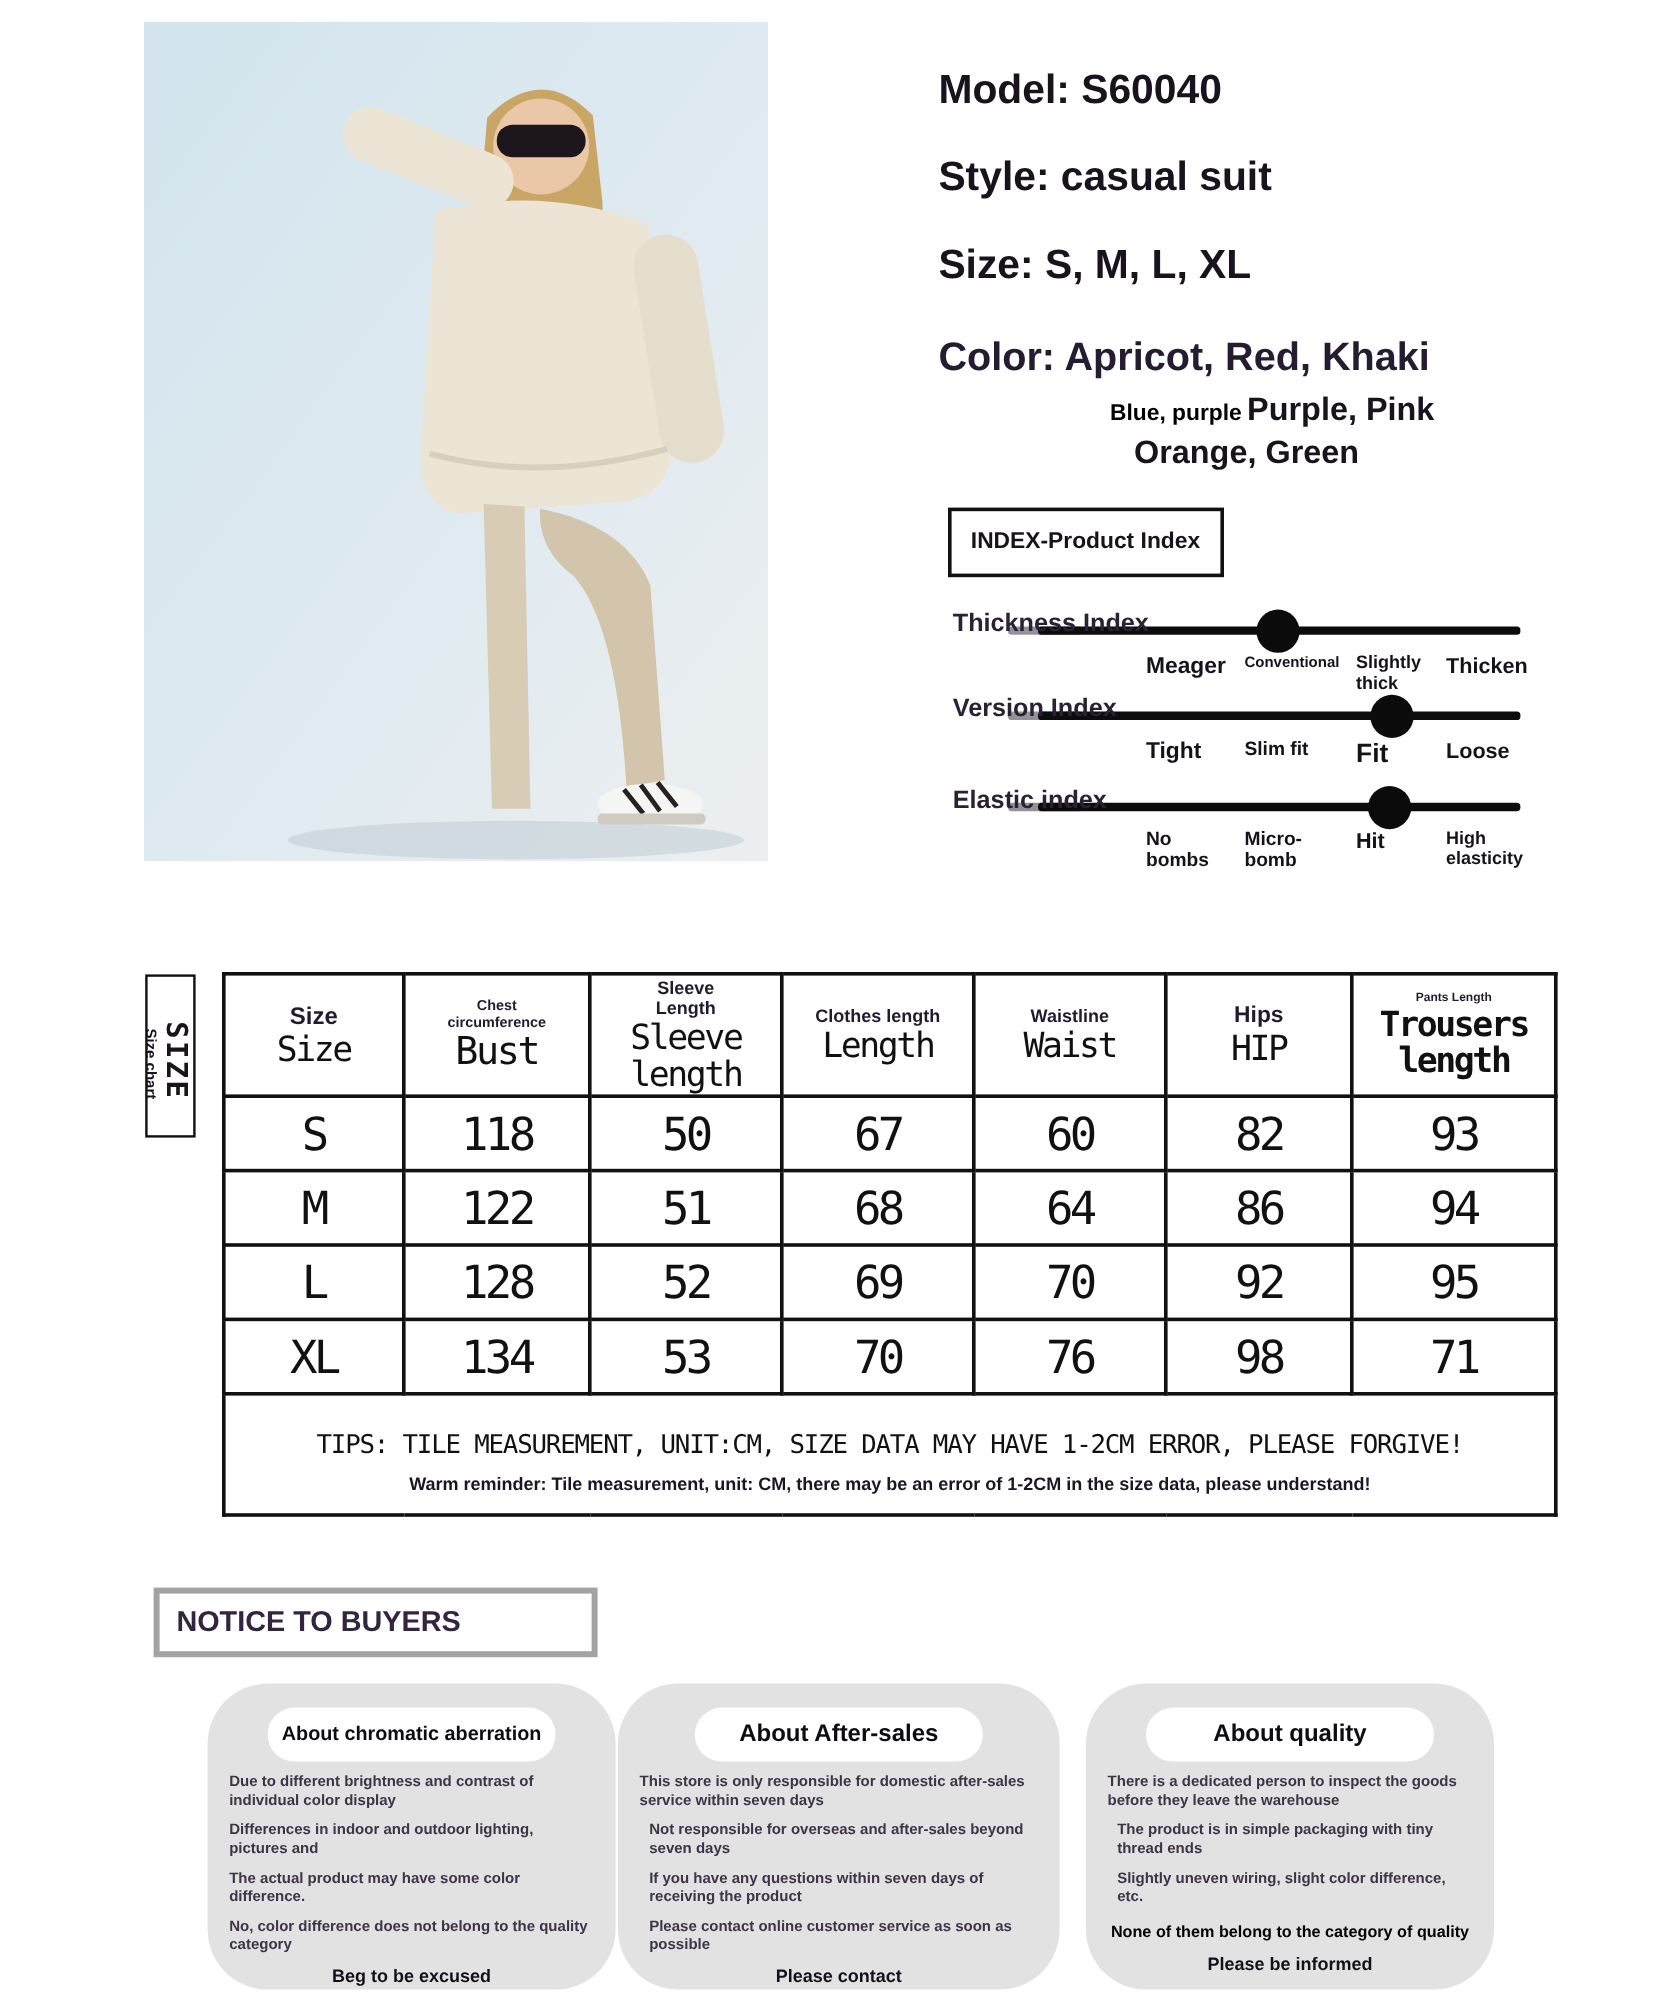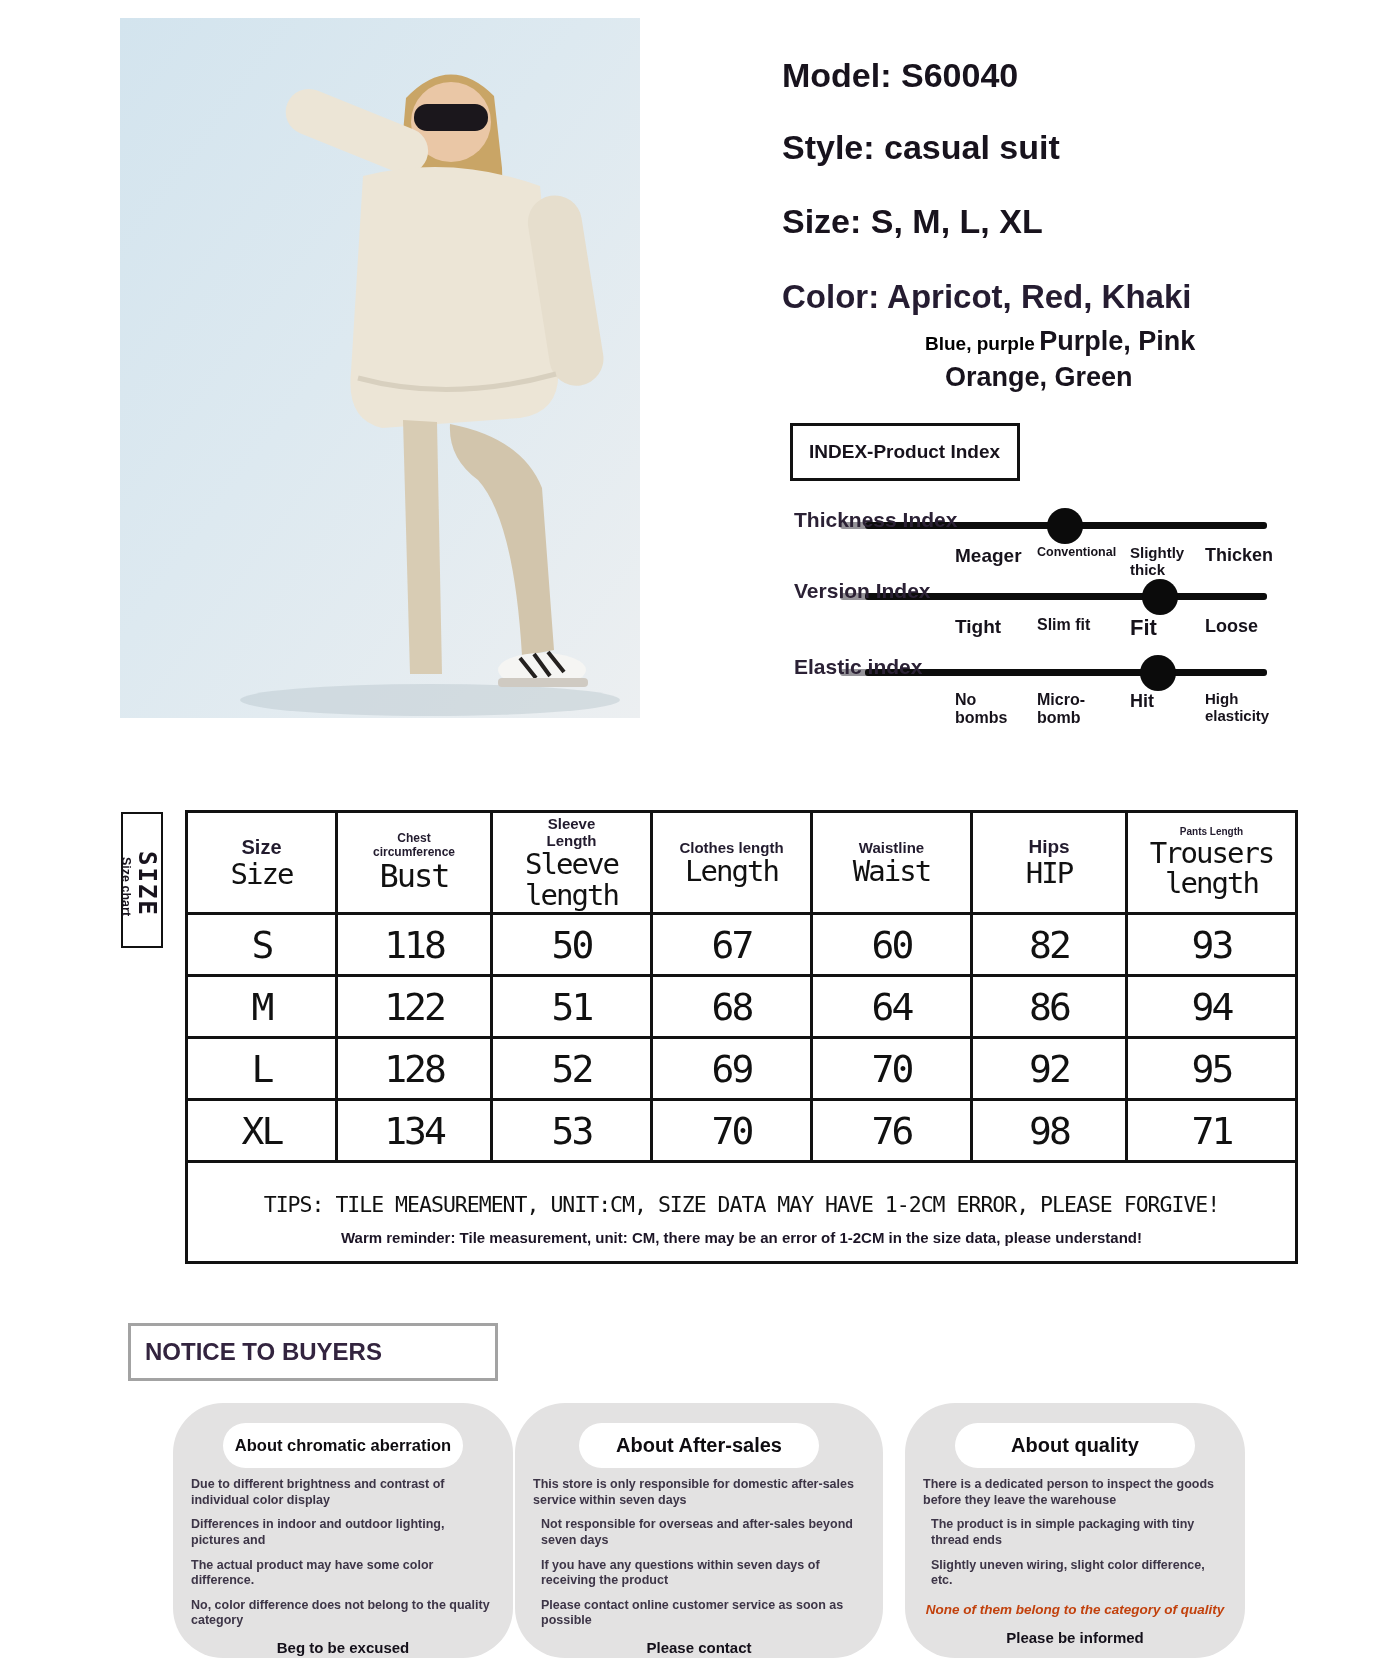--- a/index.html
+++ b/index.html
@@ -55,33 +55,33 @@
   .hdr-cell{height:99px;}
   .hdr-top{font-size:15px;font-weight:bold;color:#221b2e;line-height:1.15;}
   .hdr-top.tiny{font-size:12px;}
   .hdr-main{font-size:29px;letter-spacing:-2px;line-height:1.05;color:#111;}
   .row-cell{height:59px;font-size:38px;letter-spacing:-3px;color:#111;}
   .tips-cell{height:98px;}
   .tips-line{font-size:21.5px;letter-spacing:-1px;color:#111;margin-top:14px;}
   .warm-line{font-size:15px;font-weight:bold;color:#1c1526;margin-top:12px;}
 
   
-  .notice-box{position:absolute;left:128px;top:1323px;width:370px;height:58px;border:3px solid #a3a3a3;
+  .notice-box{position:absolute;left:128px;top:1323px;width:370px;height:58px;border:5px solid #a3a3a3;
               box-sizing:border-box;display:flex;align-items:center;padding-left:14px;
               font-size:24px;font-weight:bold;color:#33243f;}
   .card{position:absolute;top:1403px;height:255px;background:#e3e2e2;border-radius:50px;box-sizing:border-box;}
   .card1{left:130px;width:340px;margin-left:43px;}
   .card2{left:515px;width:368px;}
   .card3{left:905px;width:340px;}
   .pill{margin:20px auto 0 auto;background:#fff;border-radius:26px;width:240px;height:45px;
         display:flex;align-items:center;justify-content:center;font-weight:bold;color:#0e0c10;}
   .pill1{font-size:16.5px;} .pill2,.pill3{font-size:20px;}
   .card p{margin:9px 18px 0 18px;font-size:12.5px;font-weight:bold;color:#3d3547;line-height:1.25;}
   .card p.indent{margin-left:26px;}
-  .card p.strong{font-size:13.5px;color:#c2410c;margin-top:13px;font-style:italic;}
+  .card p.strong{font-size:13.5px;color:#000000;margin-top:13px;}
   .card .footer{margin:10px auto 0 auto;max-width:150px;text-align:center;
                 font-size:15px;font-weight:bold;color:#14101a;line-height:1.25;}
 </style>
 </head>
 <body>
 
 <div class="page">
 
   <div class="photo">
     <svg viewBox="0 0 520 700">
@@ -196,21 +196,21 @@
       <td class="hdr-cell">
         <div class="hdr-top">Waistline</div>
         <div class="hdr-main mono">Waist</div>
       </td>
       <td class="hdr-cell">
         <div class="hdr-top" style="font-size:19px">Hips</div>
         <div class="hdr-main mono">HIP</div>
       </td>
       <td class="hdr-cell">
         <div class="hdr-top" style="font-size:10px">Pants Length</div>
-        <div class="hdr-main mono" style="max-width:140px;margin:0 auto;">Trousers length</div>
+        <div class="hdr-main mono" style="max-width:140px;margin:0 auto;font-weight:bold;">Trousers length</div>
       </td>
     </tr>
     <tr>
       <td class="row-cell mono">S</td>
       <td class="row-cell mono">118</td>
       <td class="row-cell mono">50</td>
       <td class="row-cell mono">67</td>
       <td class="row-cell mono">60</td>
       <td class="row-cell mono">82</td>
       <td class="row-cell mono">93</td>

